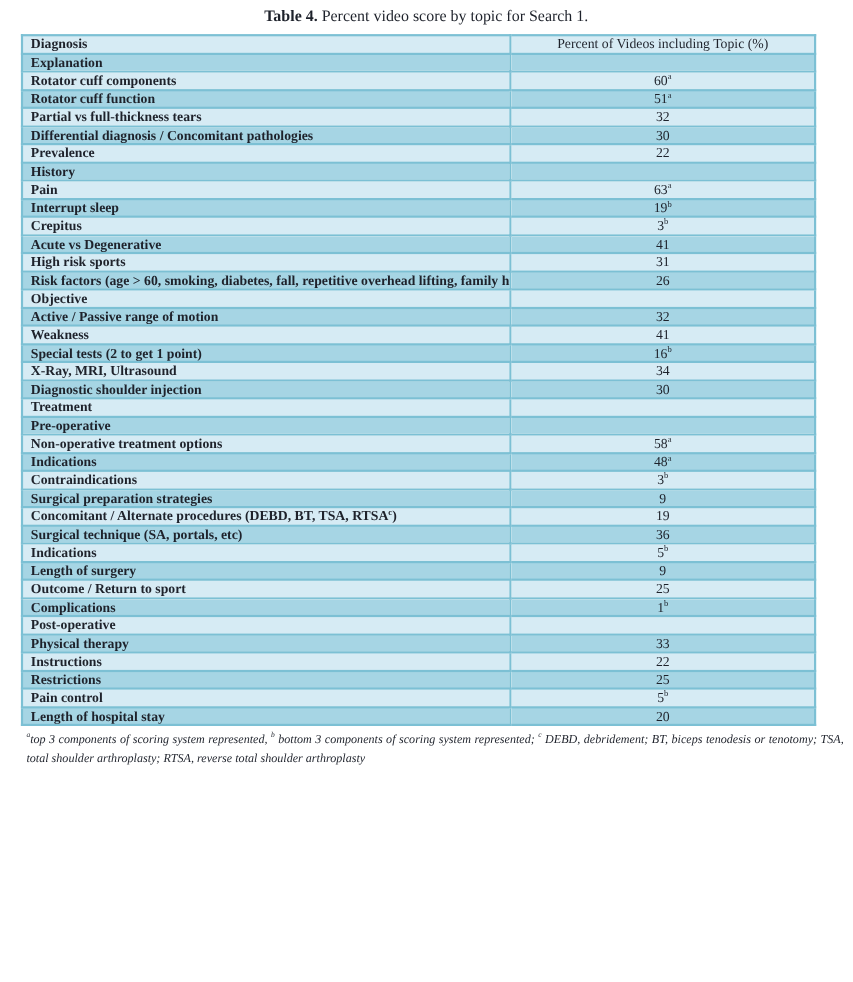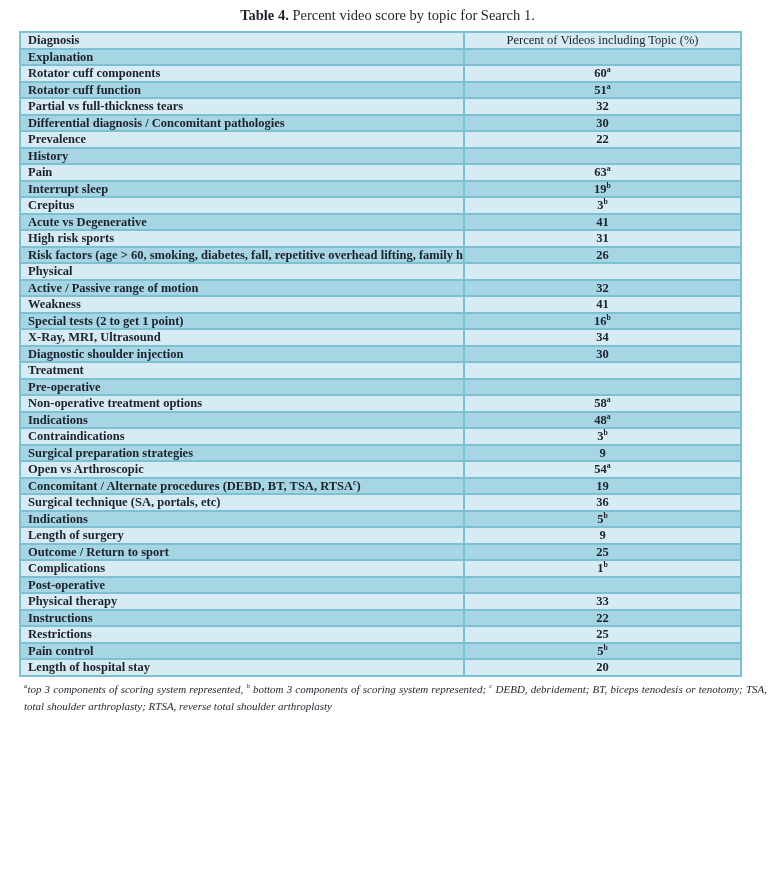--- a/index.html
+++ b/index.html
@@ -39,21 +39,21 @@
     white-space:nowrap;
   }
   .score-table tr{height:16px;}
   .topic{
     text-align:left;
     font-weight:bold;
     padding:0 7px;
   }
   .value{
     text-align:center;
-    font-weight:bold;
+    font-weight:normal;
     padding:0 4px;
   }
   th.value{font-weight:normal;}
   thead tr{background:var(--row-light);}
   tbody tr:nth-child(odd){background:var(--row-dark);}
   tbody tr:nth-child(even){background:var(--row-light);}
   sup{
     font-size:0.62em;
     line-height:0;
     vertical-align:super;
@@ -142,21 +142,21 @@
     <td class="topic"><span>High risk sports</span><sup></sup><span></span></td>
     <td class="value"><span>31</span><sup></sup></td>
   </tr>
 
   <tr>
     <td class="topic"><span>Risk factors (age &gt; 60, smoking, diabetes, fall, repetitive overhead lifting, family history)</span><sup></sup><span></span></td>
     <td class="value"><span>26</span><sup></sup></td>
   </tr>
 
   <tr>
-    <td class="topic"><span>Physical</span><sup></sup><span></span></td>
+    <td class="topic"><span>Objective</span><sup></sup><span></span></td>
     <td class="value"><span></span><sup></sup></td>
   </tr>
 
   <tr>
     <td class="topic"><span>Active / Passive range of motion</span><sup></sup><span></span></td>
     <td class="value"><span>32</span><sup></sup></td>
   </tr>
 
   <tr>
     <td class="topic"><span>Weakness</span><sup></sup><span></span></td>
@@ -202,24 +202,20 @@
     <td class="topic"><span>Contraindications</span><sup></sup><span></span></td>
     <td class="value"><span>3</span><sup>b</sup></td>
   </tr>
 
   <tr>
     <td class="topic"><span>Surgical preparation strategies</span><sup></sup><span></span></td>
     <td class="value"><span>9</span><sup></sup></td>
   </tr>
 
 
-  <tr>
-    <td class="topic"><span>Open vs Arthroscopic</span><sup></sup><span></span></td>
-    <td class="value"><span>54</span><sup>a</sup></td>
-  </tr>
 
   <tr>
     <td class="topic"><span>Concomitant / Alternate procedures (DEBD, BT, TSA, RTSA</span><sup>c</sup><span>)</span></td>
     <td class="value"><span>19</span><sup></sup></td>
   </tr>
 
   <tr>
     <td class="topic"><span>Surgical technique (SA, portals, etc)</span><sup></sup><span></span></td>
     <td class="value"><span>36</span><sup></sup></td>
   </tr>

